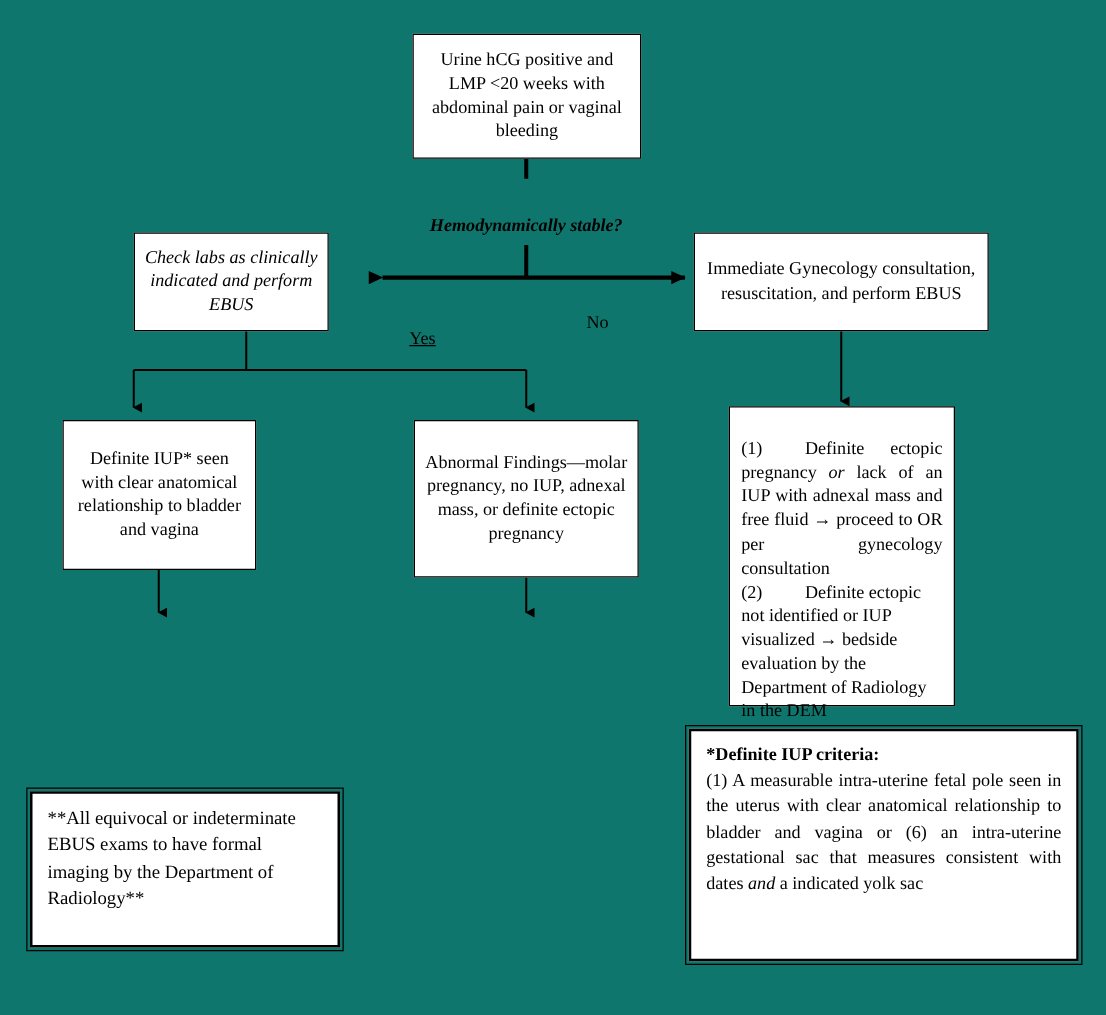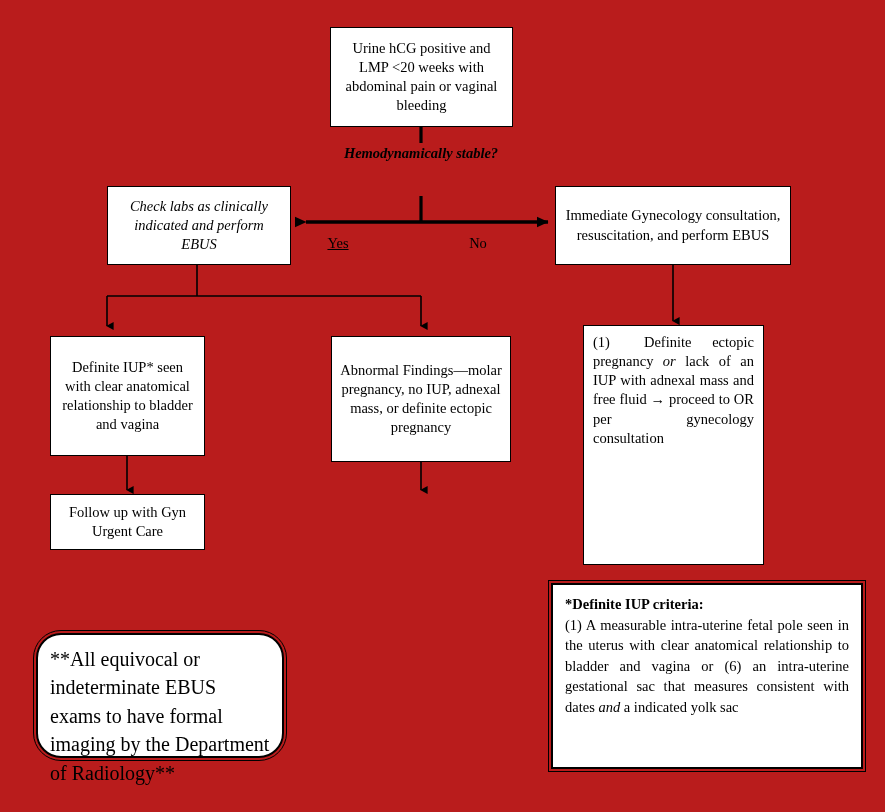--- a/index.html
+++ b/index.html
@@ -8,21 +8,21 @@
     background: #ffffff;
   }
   body {
     font-family: "Liberation Serif", "DejaVu Serif", serif;
     color: #000000;
   }
   #canvas {
     position: relative;
     width: 885px;
     height: 812px;
-    background: #b91c1c;
+    background: #0f766e;
     overflow: hidden;
   }
   .box {
     position: absolute;
     border: 1.5px solid #000;
     background: #fff;
     box-sizing: border-box;
     display: flex;
     flex-direction: column;
     justify-content: center;
@@ -36,20 +36,21 @@
   .box.dbl {
     border: 2.5px solid #000;
     outline: 1.5px solid #000;
     outline-offset: 2.5px;
   }
   .freetext {
     position: absolute;
     font-size: 14.5px;
     line-height: 1.3;
     text-align: center;
+    margin-top: 28px;
   }
   .freetext.bolditalic { font-weight: bold; font-style: italic; }
   svg.conn {
     position: absolute;
     left: 0; top: 0;
     width: 885px; height: 812px;
     pointer-events: none;
   }
 </style>
 </head>
@@ -92,52 +93,52 @@
     <span>Urine hCG positive and LMP &lt;20 weeks with abdominal pain or vaginal bleeding</span>
   </div>
 
   <div class="freetext bolditalic" style="left:336px; top:144px; width:170px;">
     <span>Hemodynamically stable?</span>
   </div>
 
   <div class="freetext" style="left:306px; top:234px; width:64px;text-decoration:underline;">
     <span>Yes</span>
   </div>
-  <div class="freetext" style="left:446px; top:234px; width:64px;">
+  <div class="freetext" style="left:446px; top:221px; width:64px;">
     <span>No</span>
   </div>
 
-  <div class="box italic" style="left:107px; top:186px; width:184px; height:79px;">
+  <div class="box italic" style="left:107px; top:186px; width:156px; height:79px;">
     <span>Check labs as clinically indicated and perform EBUS</span>
   </div>
 
   <div class="box" style="left:555px; top:186px; width:236px; height:79px;">
     <span>Immediate Gynecology consultation, resuscitation, and perform EBUS</span>
   </div>
 
   <div class="box" style="left:331px; top:336px; width:180px; height:126px;">
     <span>Abnormal Findings—molar pregnancy, no IUP, adnexal mass, or definite ectopic pregnancy</span>
   </div>
 
   <div class="box" style="left:50px; top:336px; width:155px; height:120px;">
     <span>Definite IUP* seen with clear anatomical relationship to bladder and vagina</span>
   </div>
 
-  <div class="box" style="left:50px; top:494px; width:155px; height:56px;">
-    <span>Follow up with Gyn Urgent Care</span>
-  </div>
 
 
-  <div class="box" style="left:583px; top:325px; width:181px; height:240px; text-align:justify; text-align-last:left; justify-content:flex-start; padding:7px 9px;">
+  <div class="box" style="left:583px; top:325px; width:181px; height:240px; text-align:justify; text-align-last:left; justify-content:flex-start; padding:24px 9px;">
     <div style="text-align:justify; text-align-last:left;">
       <span>(1)</span><span style="display:inline-block;width:34px;"></span><span>Definite ectopic pregnancy </span><i>or</i><span> lack of an IUP with adnexal mass and free fluid → proceed to OR per gynecology consultation</span>
     </div>
+    <div style="text-align:left; text-align-last:left;">
+      <span>(2)</span><span style="display:inline-block;width:34px;"></span><span>Definite ectopic not identified or IUP visualized → bedside evaluation by the Department of Radiology in the DEM</span>
+    </div>
   </div>
 
-  <div class="box dbl left" style="left:36px; top:633px; width:248px; height:125px; padding:10px 12px; font-size:20px; line-height:1.42;border-radius:25px;">
+  <div class="box dbl left" style="left:24px; top:633px; width:248px; height:125px; padding:10px 12px; font-size:15px; line-height:1.42;">
     <span>**All equivocal or indeterminate EBUS exams to have formal imaging by the Department of Radiology**</span>
   </div>
 
   <div class="box dbl" style="left:551px; top:583px; width:312px; height:186px; padding:9px 12px; text-align:justify; text-align-last:left; justify-content:flex-start; line-height:1.42;">
     <div style="text-align:left; text-align-last:left;font-weight:bold;">
       <span>*Definite IUP criteria:</span>
     </div>
     <div style="text-align:justify; text-align-last:left;">
       <span>(1) A measurable intra-uterine fetal pole seen in the uterus with clear anatomical relationship to bladder and vagina or (6) an intra-uterine gestational sac that measures consistent with dates </span><i>and</i><span> a indicated yolk sac</span>
     </div>

